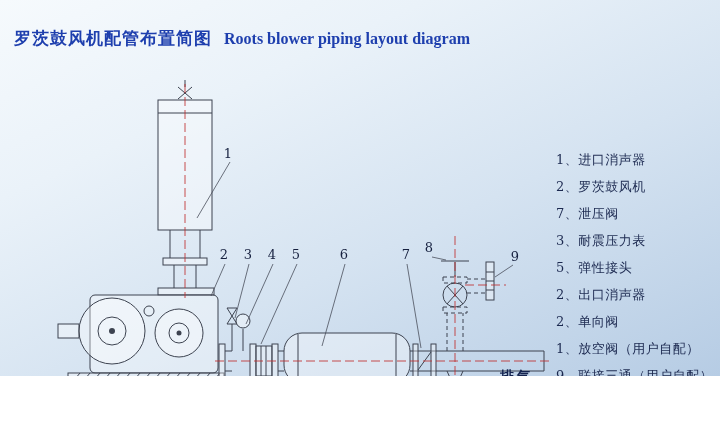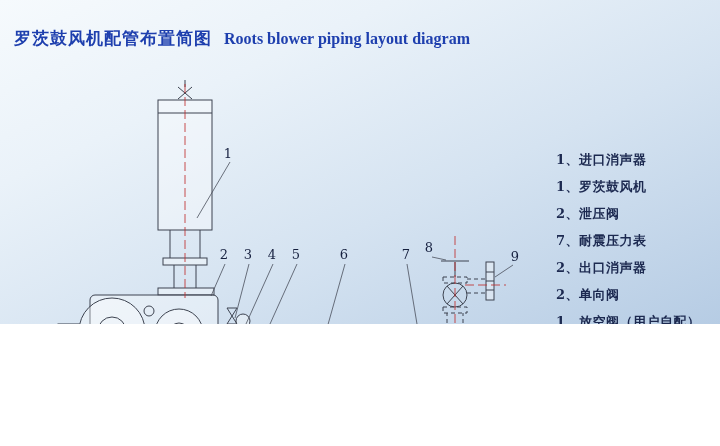--- a/index.html
+++ b/index.html
@@ -1,27 +1,27 @@
 <!DOCTYPE html>
 <html><head>
 <meta charset="utf-8">
 <style>
   * { margin:0; padding:0; box-sizing:border-box; }
   html,body { width:720px; height:446px; }
   body { font-family:"Liberation Sans", sans-serif; }
-  .page { position:relative; width:720px; height:324px; overflow:hidden;
+  .page { position:relative; width:720px; height:376px; overflow:hidden;
           background:linear-gradient(155deg,#f6fafd 0%,#eaf2f9 28%,#d5e3f1 60%,#b6cce4 100%); }
   .title { position:absolute; left:14px; top:27px; white-space:nowrap; }
   .title-zh { font-family:"DejaVu Sans", sans-serif; font-weight:bold; font-size:17px;
               color:#1e3fae; letter-spacing:1px; }
   .title-en { font-family:"Liberation Serif", serif; font-weight:bold; font-size:16px;
               color:#1e3fae; margin-left:12px; }
   svg.diagram { position:absolute; left:0; top:0; width:720px; height:446px; }
   .legend { position:absolute; left:556px; top:146px; display:flex; flex-direction:column; }
-  .legend-item { font-family:"DejaVu Serif", serif; font-weight:bold; font-size:13px;
+  .legend-item { font-family:"DejaVu Serif", serif; font-weight:normal; font-size:13px;
                  color:#1c2950; line-height:27px; white-space:nowrap; letter-spacing:.5px; }
   .ln   { stroke:#3d4350; stroke-width:1; fill:none; }
   .fw   { fill:rgba(255,255,255,0.35); }
   .dash { stroke:#3d4350; stroke-width:1; fill:none; stroke-dasharray:4 3; }
   .red  { stroke:#c03030; stroke-width:1; fill:none; stroke-dasharray:9 4; opacity:.85; }
   .leader { stroke:#4a4f5c; stroke-width:0.8; fill:none; }
   .sf   { fill:#3d4350; stroke:none; }
   .num  { font-family:"DejaVu Serif", serif; font-size:13px; fill:#16203f; text-anchor:middle; }
   .exhaust { font-family:"DejaVu Sans", sans-serif; font-weight:bold; font-size:14px;
              fill:#13224e; letter-spacing:3px; }
@@ -146,21 +146,23 @@
       <text class="num" x="406" y="259">7</text>
       <text class="num" x="429" y="252">8</text>
       <text class="num" x="515" y="261">9</text>
     </g>
 
     <text class="exhaust" x="500" y="381">排气</text>
   </svg>
 
   <div class="legend">
     <div class="legend-item">1、进口消声器</div>
-    <div class="legend-item">1、罗茨鼓风机</div>
-    <div class="legend-item">2、泄压阀</div>
-    <div class="legend-item">7、耐震压力表</div>
+    <div class="legend-item">2、罗茨鼓风机</div>
+    <div class="legend-item">7、泄压阀</div>
+    <div class="legend-item">3、耐震压力表</div>
+    <div class="legend-item">5、弹性接头</div>
     <div class="legend-item">2、出口消声器</div>
     <div class="legend-item">2、单向阀</div>
     <div class="legend-item">1、放空阀（用户自配）</div>
+    <div class="legend-item">9、联接三通（用户自配）</div>
   </div>
 
 </div>
 
 </body></html>

